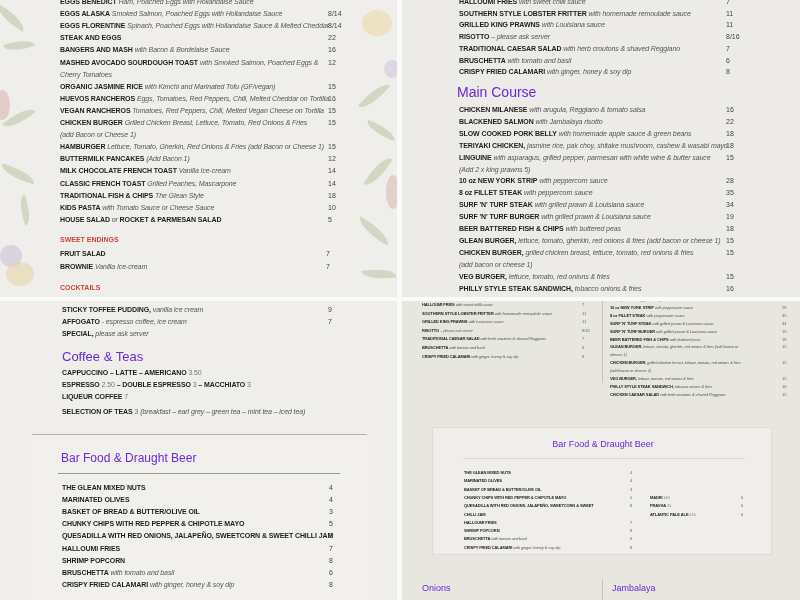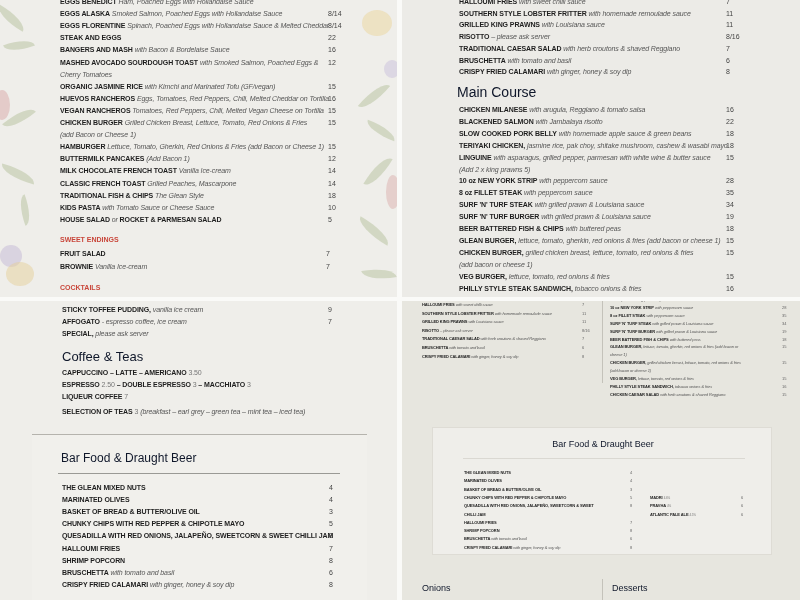--- a/index.html
+++ b/index.html
@@ -12,21 +12,21 @@
   #tile-bl { left: 0; top: 301px; width: 397px; height: 299px; background: #efeeea; }
   #tile-br { left: 402px; top: 301px; width: 398px; height: 299px; background: #e7e6df; }
   .gap-v { position: absolute; left: 397px; top: 0; width: 5px; height: 600px; background: #fafaf8; }
   .gap-h { position: absolute; left: 0; top: 297px; width: 800px; height: 4px; background: #fafaf8; }
 
   .row { position: absolute; white-space: nowrap; font-size: 7px; line-height: 9px; letter-spacing: -0.1px; }
   .row b { font-weight: bold; color: #1e1e1e; }
   .row i { font-style: italic; color: #555; }
   .price { position: absolute; font-size: 7px; line-height: 9px; color: #444; }
   .sec-red { position: absolute; font-size: 7px; font-weight: bold; color: #c9463a; }
-  .heading { position: absolute; font-size: 13px; color: #0f172a; }
+  .heading { position: absolute; font-size: 13px; color: #6d28d9; }
 
   
   .leaf { position: absolute; border-radius: 0 100% 0 100%; background: #b9c4a2; opacity: .55; }
   .petal { position: absolute; border-radius: 50%; opacity: .5; }
 
   .rule { position: absolute; height: 1px; background: #9a9a95; }
   .card { position: absolute; background: #efeee9; border: 1px solid #dedcd5; }
   .vline { position: absolute; width: 1px; background: #c4c2ba; }
   .br-row { font-size: 4px; line-height: 6px; }
   .br-price { font-size: 4px; line-height: 6px; color: #666; }
@@ -269,17 +269,17 @@
         <div class="price br-price" style="left: 308px; top: 67px;">6</div>
         <div class="row br-row" style="left: 217px; top: 75.4px;"><b>PRAVHA</b> <span style="font-size: 3px; color: rgb(119, 119, 119);">4%</span></div>
         <div class="price br-price" style="left: 308px; top: 75.4px;">6</div>
         <div class="row br-row" style="left: 217px; top: 83.8px;"><b>ATLANTIC PALE ALE</b> <span style="font-size: 3px; color: rgb(119, 119, 119);">4.5%</span></div>
         <div class="price br-price" style="left: 308px; top: 83.8px;">6</div>
       </div>
   </div>
 
   <div class="vline" style="left:200px;top:278px;height:21px;"></div>
   <div class="heading" style="left:20px;top:282px;font-size:9px;">Onions</div>
-  <div class="heading" style="left:210px;top:282px;font-size:9px;">Desserts</div>
+  <div class="heading" style="left:210px;top:282px;font-size:9px;">Jambalaya</div>
 </div>
 
 <div class="gap-v"></div>
 <div class="gap-h"></div>
 
 </body></html>

